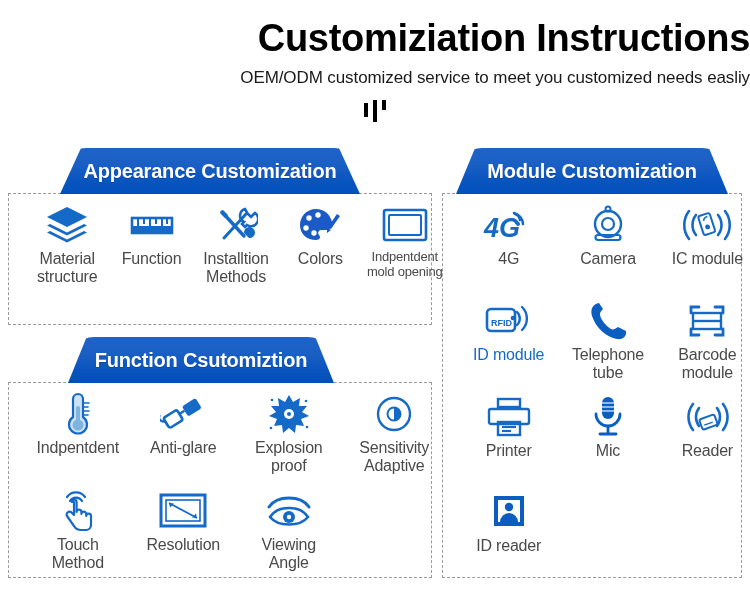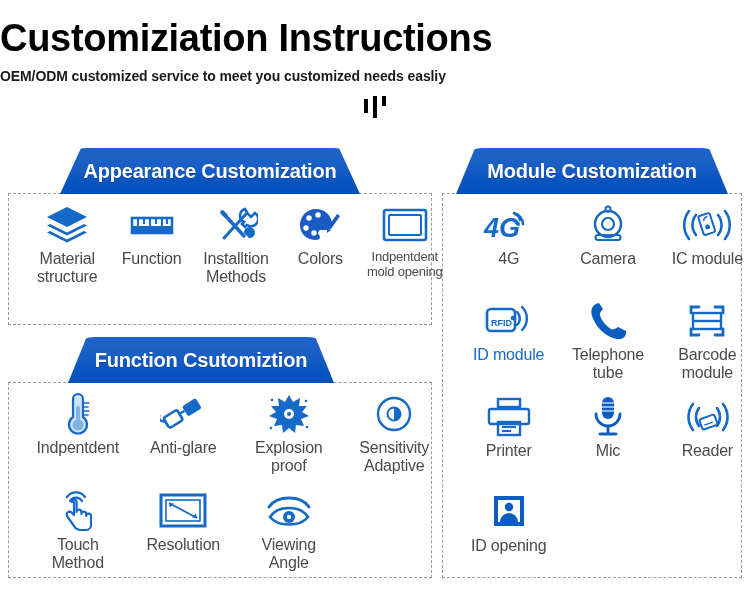--- a/index.html
+++ b/index.html
@@ -17,34 +17,34 @@
     width: 750px;
     height: 596px;
     background: #ffffff;
   }
 
   
   .header {
     position: absolute;
     left: 0; top: 0;
     width: 750px;
-    text-align: left;
+    text-align: right;
   }
   .main-title {
     font-size: 38px;
     font-weight: bold;
     color: #000000;
     letter-spacing: -0.3px;
     line-height: 1.2;
     padding-top: 16px;
   }
   .sub-title {
-    font-size: 14px;
+    font-size: 17px;
     color: #1a1a1a;
-    font-weight: bold;
+    font-weight: normal;
     padding-top: 6px;
     letter-spacing: -0.1px;
   }
   .divider-bars {
     width: 750px;
     height: 30px;
     padding-top: 12px;
     display: flex;
     align-items: flex-start;
     justify-content: center;
@@ -501,21 +501,21 @@
 
       <div class="cell">
         <span class="ico">
           <svg width="40" height="40" viewBox="0 0 40 40">
             <rect x="5" y="4" width="30" height="30" fill="#0b5ec0"></rect>
             <rect x="9" y="8" width="22" height="22" fill="#ffffff"></rect>
             <circle cx="20" cy="15" r="4.2" fill="#0b5ec0"></circle>
             <path d="M11 30 a9 9 0 0 1 18 0 z" fill="#0b5ec0"></path>
           </svg>
         </span>
-        <span class="lbl">ID opening</span>
+        <span class="lbl">ID reader</span>
       </div>
 
       <div class="cell"></div>
       <div class="cell"></div>
 
     </div>
   </div>
 
 </div>
 

